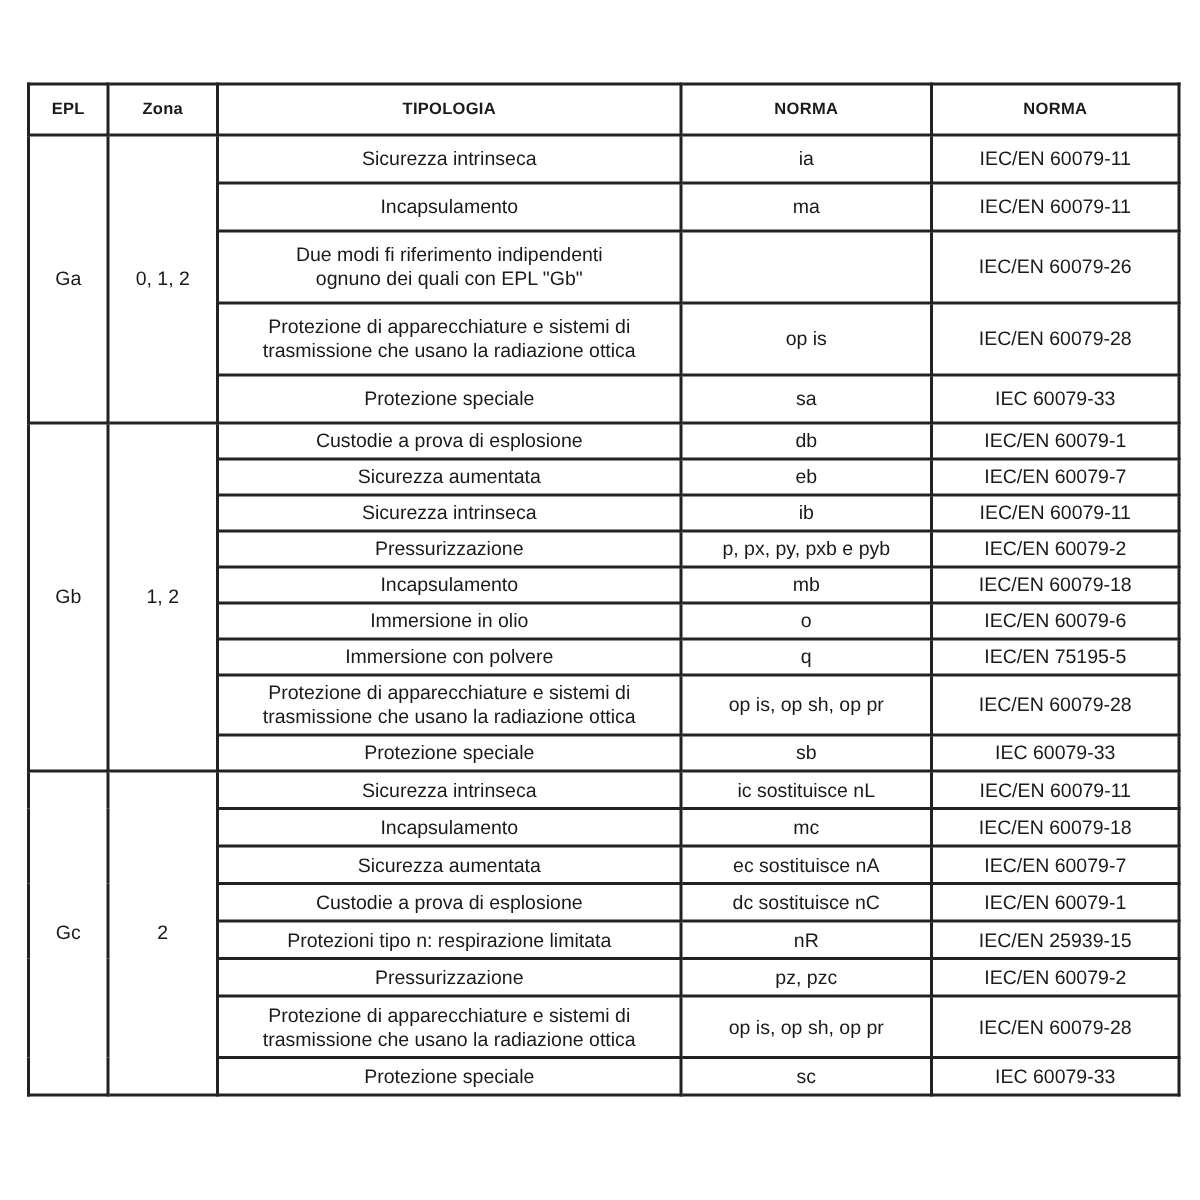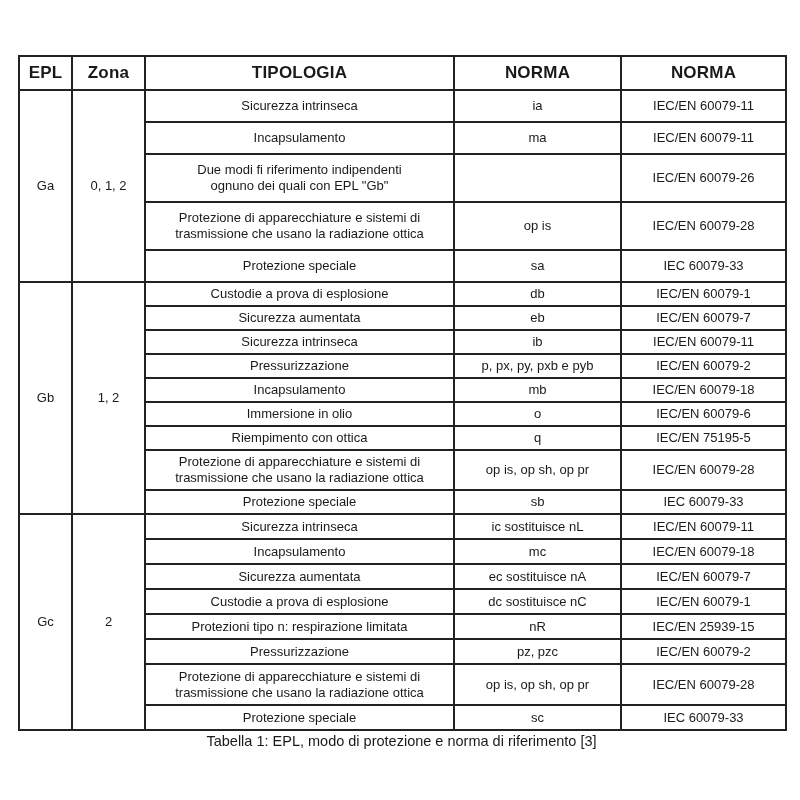--- a/index.html
+++ b/index.html
@@ -24,21 +24,21 @@
     border: 2px solid #222222;
     text-align: center;
     vertical-align: middle;
     font-size: 13px;
     line-height: 16px;
     overflow: hidden;
   }
   th {
     font-weight: bold;
     padding: 8px 4px;
-    font-size: 17px;
+    font-size: 11px;
     letter-spacing: 0.2px;
     margin-left: 38px;
   }
   td.col-tipologia { white-space: pre-line; margin-top: 9px; }
   tr.g-ga td { padding: 7px 4px; }
   tr.g-gb td { padding: 3px 4px; }
   tr.g-gc td { padding: 3.5px 4px; }
 
   .caption {
     position: absolute;
@@ -129,21 +129,21 @@
           <td class="col-tipologia">Incapsulamento</td>
           <td class="col-sigla">mb</td>
           <td class="col-norma">IEC/EN 60079-18</td>
         </tr>
         <tr class="g-gb">
           <td class="col-tipologia">Immersione in olio</td>
           <td class="col-sigla">o</td>
           <td class="col-norma">IEC/EN 60079-6</td>
         </tr>
         <tr class="g-gb">
-          <td class="col-tipologia">Riempimento con ottica</td>
+          <td class="col-tipologia">Immersione con polvere</td>
           <td class="col-sigla">q</td>
           <td class="col-norma">IEC/EN 75195-5</td>
         </tr>
         <tr class="g-gb">
           <td class="col-tipologia">Protezione di apparecchiature e sistemi di
 trasmissione che usano la radiazione ottica</td>
           <td class="col-sigla">op is, op sh, op pr</td>
           <td class="col-norma">IEC/EN 60079-28</td>
         </tr>
         <tr class="g-gb">
@@ -190,15 +190,14 @@
           <td class="col-norma">IEC/EN 60079-28</td>
         </tr>
         <tr class="g-gc">
           <td class="col-tipologia">Protezione speciale</td>
           <td class="col-sigla">sc</td>
           <td class="col-norma">IEC 60079-33</td>
         </tr>
       </tbody>
   </table>
 
-  <div class="caption">Tabella 1: EPL, modo di protezione e norma di riferimento [3]</div>
 
 </div>
 
 </body></html>

